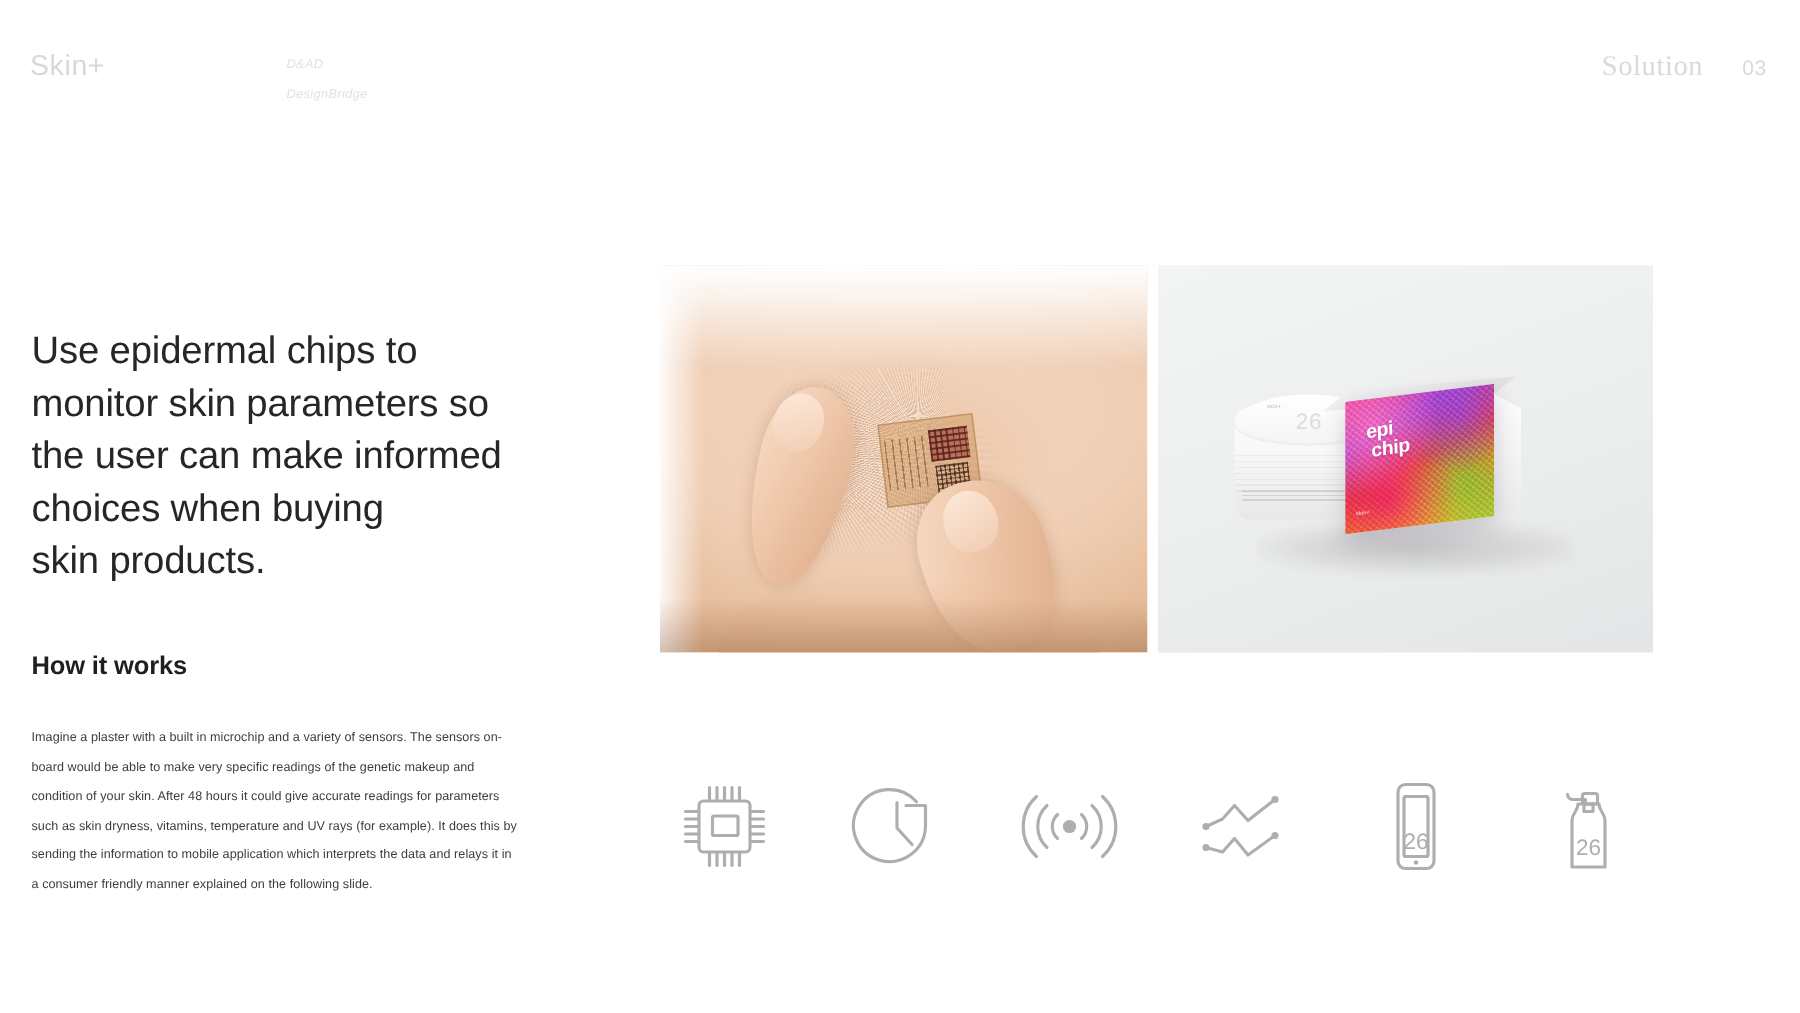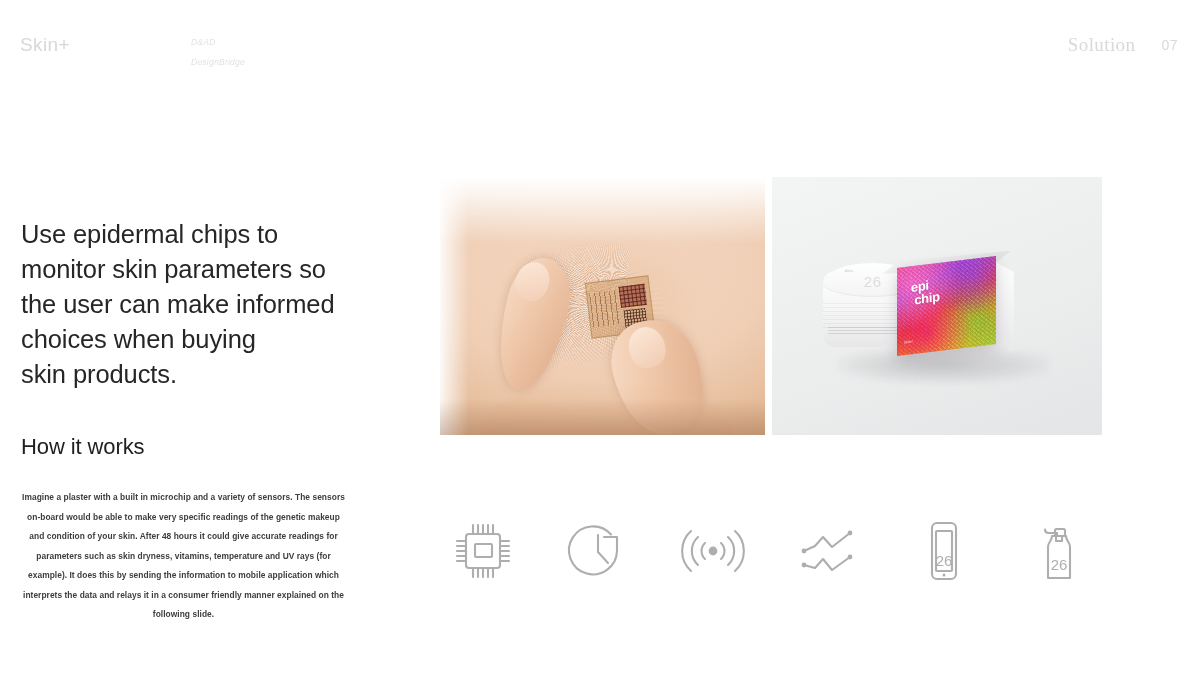--- a/index.html
+++ b/index.html
@@ -77,35 +77,34 @@
     font-weight: 300;
     line-height: 35px;
     color: #262626;
     letter-spacing: -0.1px;
     margin: 0;
     white-space: pre-line;
   }
   .subhead {
     margin: 0;
     padding-top: 42px;
-    font-size: 22px;
-    font-weight: 400;
+    font-size: 17px;
+    font-weight: 700;
     color: #1f1f1f;
     letter-spacing: -0.1px;
   }
   .body-copy {
     margin: 0;
     padding-top: 28px;
     width: 325px;
     font-size: 8.4px;
     line-height: 19.5px;
     color: #3d3d3d;
     letter-spacing: 0.05px;
-    text-align: center;
-    font-weight: bold;
+    text-align: left;
   }
 
   
   .panel {
     position: absolute;
     overflow: hidden;
   }
   .panel-skin {
     left: 440px;
     top: 177px;
@@ -400,21 +399,21 @@
 <div class="header">
   <div class="brand-logo">Skin+</div>
 
   <div class="credits">
     <div class="credit-line">D&amp;AD</div>
     <div class="credit-line">DesignBridge</div>
   </div>
 
   <div class="header-right">
     <div class="section-name">Solution</div>
-    <div class="page-num">07</div>
+    <div class="page-num">03</div>
   </div>
 </div>
 
 <div class="left-col">
   <h1 class="headline">Use epidermal chips to
 monitor skin parameters so
 the user can make informed
 choices when buying
 skin products.</h1>
   <h2 class="subhead">How it works</h2>

